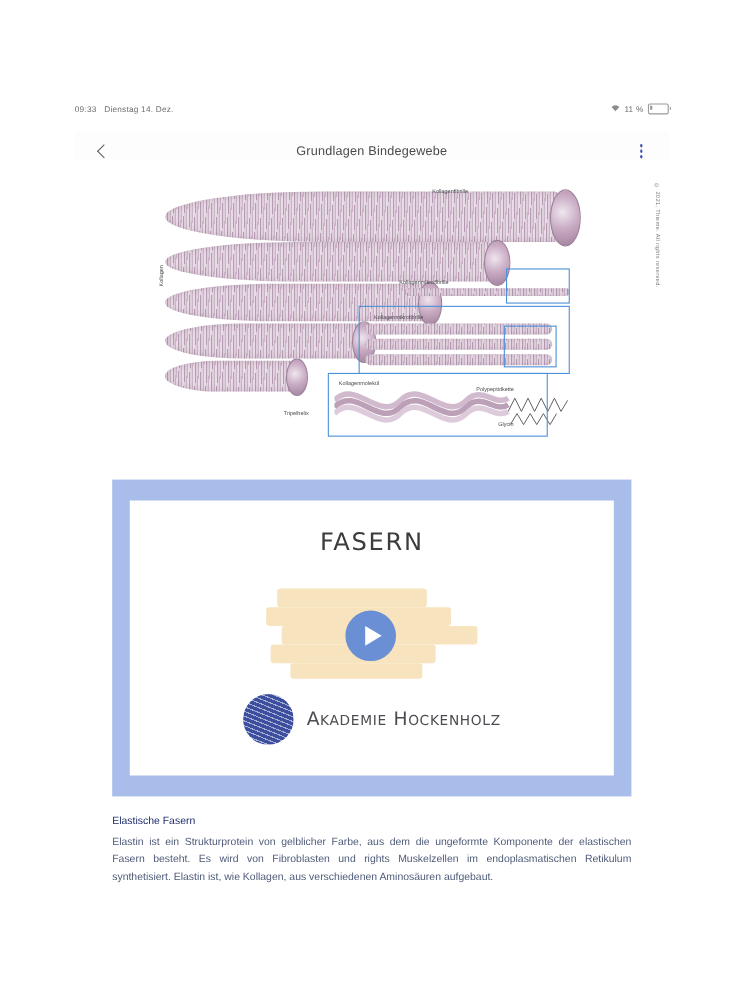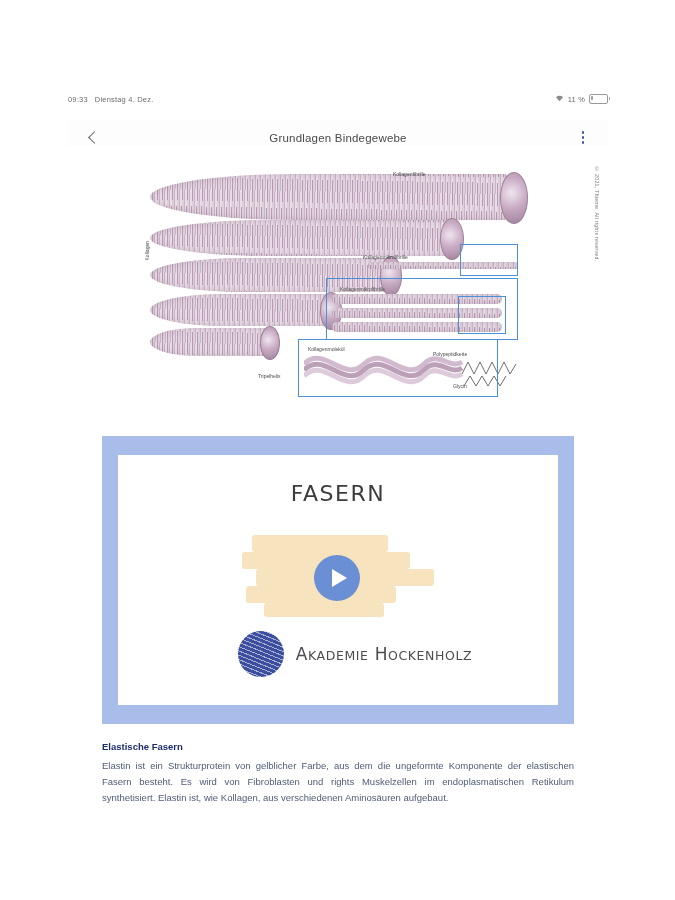--- a/index.html
+++ b/index.html
@@ -243,21 +243,21 @@
   .play-btn::after {
     content: "";
     position: absolute;
     left: 18px; top: 14px;
     border-left: 15px solid #ffffff;
     border-top: 9px solid transparent;
     border-bottom: 9px solid transparent;
   }
   .logo-row {
     position: absolute;
-    left: 17px;
+    left: 0;
     top: 176px;
     width: 100%;
     display: flex;
     align-items: center;
     justify-content: center;
     gap: 12px;
     text-align: center;
   }
   .logo-mark {
     width: 46px; height: 46px;
@@ -276,21 +276,21 @@
   .logo-text small { font-size: 12.5px; }
   
   .article {
     padding: 16px 34px 0 34px;
     box-sizing: border-box;
   }
   .article h3 {
     margin: 0 0 6px 0;
     font-size: 9.5px;
     color: #1d2d6b;
-    font-weight: bold;
+    font-weight: normal;
   }
   .article p {
     margin: 0;
     font-size: 9.5px;
     line-height: 16px;
     color: #4f5b78;
     text-align: justify;
   }
   .fade-bottom {
     position: absolute;
@@ -302,21 +302,21 @@
   }
 </style>
 </head>
 <body>
 
 <div class="device">
 
   <div class="status-bar">
     <div class="status-left">
       <span>09:33</span>
-      <span>Dienstag 4. Dez.</span>
+      <span>Dienstag 14. Dez.</span>
     </div>
     <div class="status-right">
       <span class="wifi-icon">
         <svg width="9" height="8" viewBox="0 0 9 8" aria-hidden="true">
           <path d="M4.5 7.2 L1.0 3.2 A5 5 0 0 1 8.0 3.2 Z" fill="#8a8a8f"></path>
         </svg>
       </span>
       <span>11 %</span>
       <span class="battery">
           <span class="lvl"></span>

